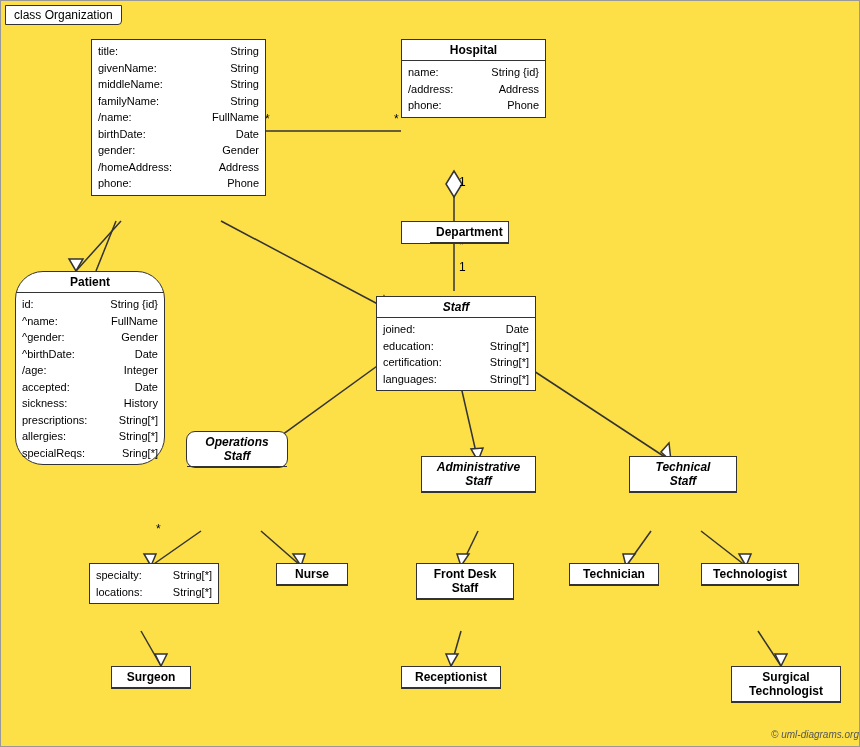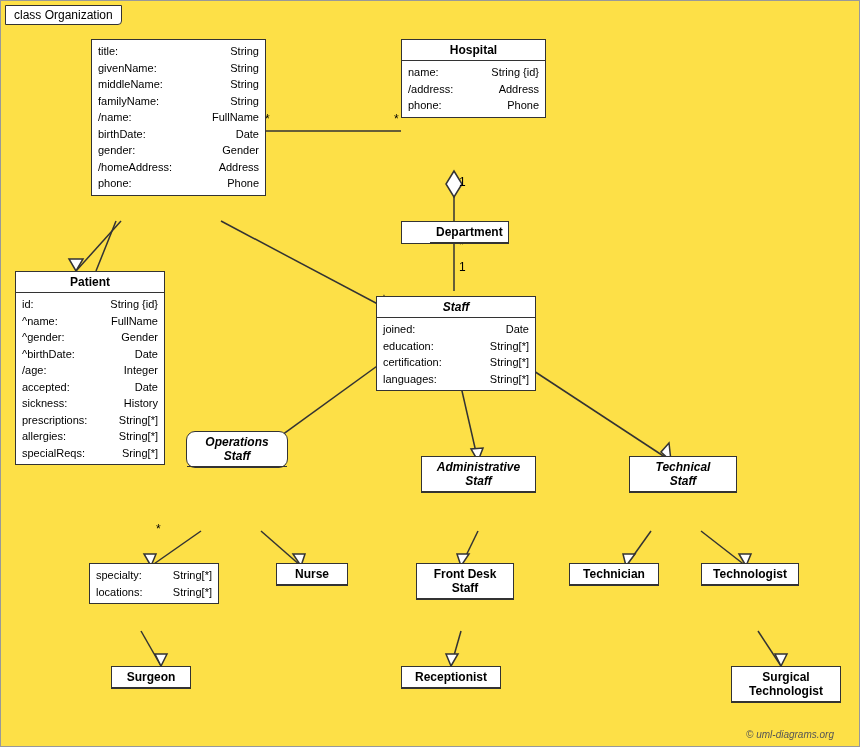--- a/index.html
+++ b/index.html
@@ -62,21 +62,21 @@
       position: absolute;
       top: 0; left: 0;
       width: 860px;
       height: 747px;
       pointer-events: none;
     }
 
     .copyright {
       position: absolute;
       bottom: 6px;
-      right: 25px;
+      right: 0;
       font-size: 10px;
       color: #555;
       font-style: italic;
     }
   </style>
 </head>
 <body>
 
 <div id="diagram-container">
   <div class="diagram-title">class Organization</div>
@@ -221,21 +221,21 @@
           <span class="attr-name">certification:</span>
           <span class="attr-type">String[*]</span>
         </div>
       <div class="attr-row">
           <span class="attr-name">languages:</span>
           <span class="attr-type">String[*]</span>
         </div>
     </div>
   </div>
 
-  <div class="uml-class" style="left:14px; top:270px; width:150px;">
+  <div class="uml-class" style="left:14px; top:270px; width:150px;border-radius:28px;">
     <div class="class-header">Patient</div>
     <div class="class-body">
       <div class="attr-row">
           <span class="attr-name">id:</span>
           <span class="attr-type">String {id}</span>
         </div>
       <div class="attr-row">
           <span class="attr-name">^name:</span>
           <span class="attr-type">FullName</span>
         </div>

